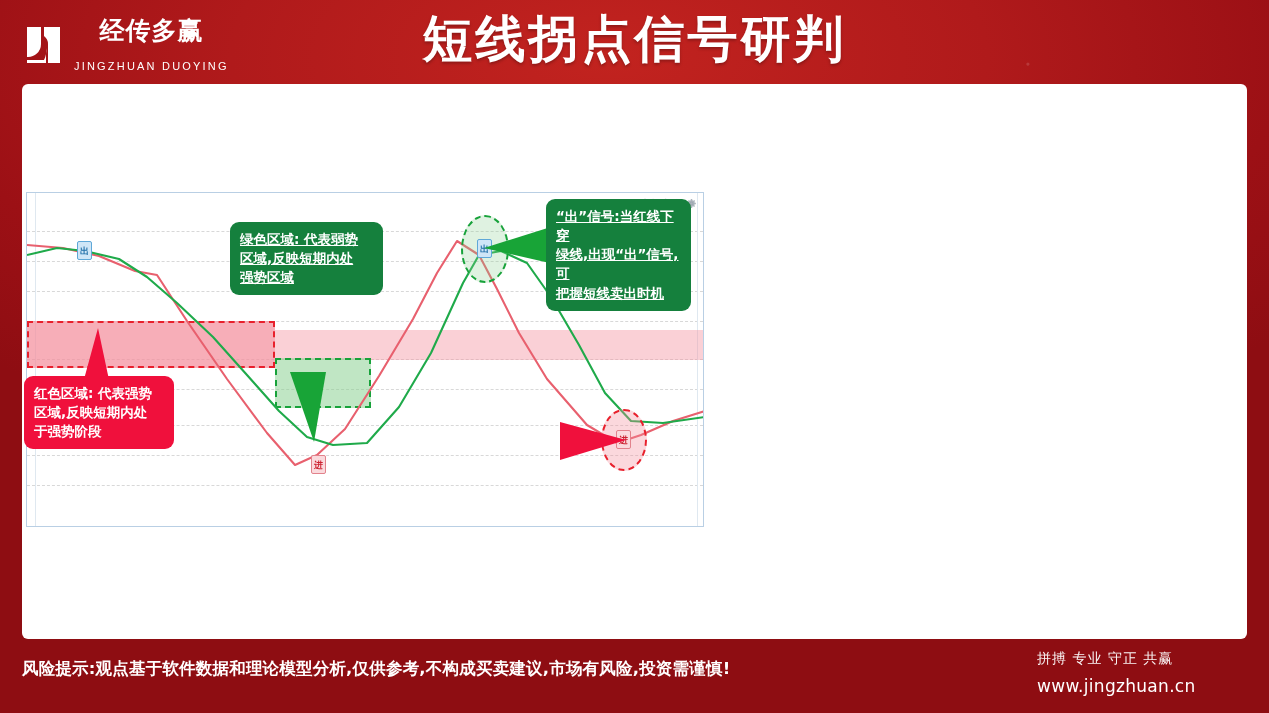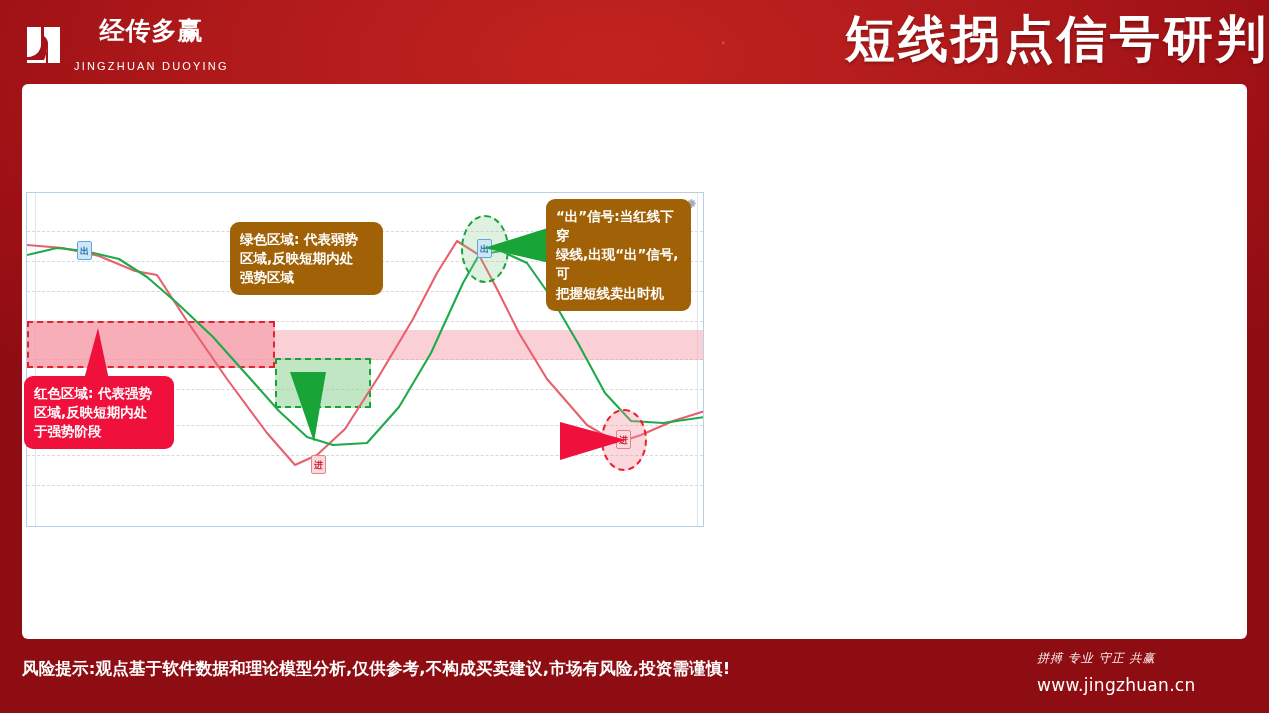--- a/index.html
+++ b/index.html
@@ -27,21 +27,21 @@
   }
 
   
   #header{position:absolute;left:0;top:0;width:1269px;height:78px;z-index:5;}
   #logo{position:absolute;left:24px;top:18px;display:flex;align-items:center;gap:8px;}
   #logo-mark{width:42px;height:42px;position:relative;}
   #logo-text{display:flex;flex-direction:column;line-height:1;text-align:center;}
   #logo-cn{font-size:25px;font-weight:bold;color:#fff;letter-spacing:1px;}
   #logo-en{font-size:11px;color:#fff;letter-spacing:2.2px;margin-top:18px;}
   #title{
-    position:absolute;left:0;top:6px;width:1269px;text-align:right;
+    position:absolute;left:0;top:6px;width:1269px;text-align:center;
     font-size:50px;font-weight:bold;color:#ffffff;letter-spacing:3px;
     font-family:"DejaVu Sans","Liberation Sans",sans-serif;
     text-shadow:0 2px 3px rgba(0,0,0,.25);
   }
 
   
   #card{
     position:absolute;left:22px;top:84px;width:1225px;height:555px;
     background:#ffffff;border-radius:6px;z-index:4;
   }
@@ -90,21 +90,21 @@
   .halo-green{border:2px dashed #17a23a;background:rgba(140,209,148,.28);}
   .halo-red{border:2px dashed #e8202c;background:rgba(244,143,157,.35);}
 
   
   .callout{
     position:absolute;border-radius:9px;padding:8px 10px;box-sizing:border-box;
     font-size:13.5px;line-height:1.42;font-weight:bold;color:#ffffff;
     font-family:"DejaVu Sans","Liberation Sans",sans-serif;
     z-index:8;
   }
-  .c-green{background:#a16207;}
+  .c-green{background:#15803d;text-decoration:underline;}
   .c-red{background:#f0103c;}
 
   .tail{position:absolute;width:0;height:0;z-index:7;}
 
   
   #text-col{
     position:absolute;left:712px;top:100px;width:530px;
     font-family:"DejaVu Serif","Liberation Serif",serif;
     color:#1a1a1a;
   }
@@ -117,21 +117,21 @@
   #footer{position:absolute;left:0;top:648px;width:1269px;height:65px;z-index:6;}
   #risk{
     position:absolute;left:22px;top:10px;width:900px;
     font-size:16.5px;color:#ffffff;font-weight:bold;letter-spacing:.2px;
     font-family:"DejaVu Sans","Liberation Sans",sans-serif;
   }
   #slogan{
     position:absolute;right:22px;top:2px;text-align:left;width:210px;
     color:#ffffff;font-family:"DejaVu Sans","Liberation Sans",sans-serif;
   }
-  #slogan-cn{font-size:12px;letter-spacing:1px;opacity:.95;font-style:italic;}
+  #slogan-cn{font-size:14px;letter-spacing:1px;opacity:.95;}
   #slogan-url{font-size:17px;margin-top:8px;letter-spacing:.3px;}
 </style>
 </head>
 <body>
 
 <div id="bg"></div>
 
 <div id="header">
   <div id="logo">
     <span id="logo-mark">

